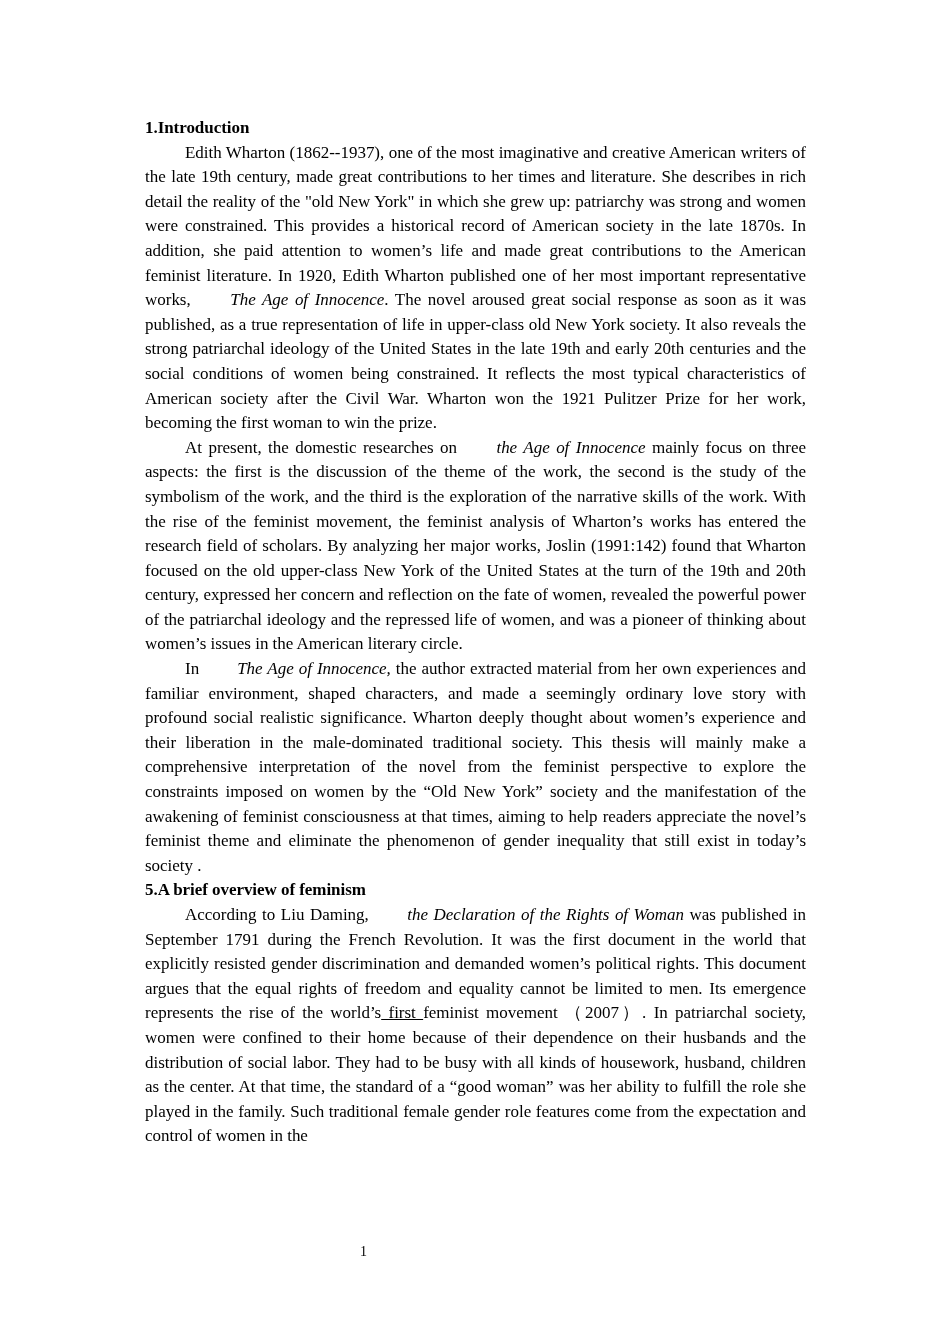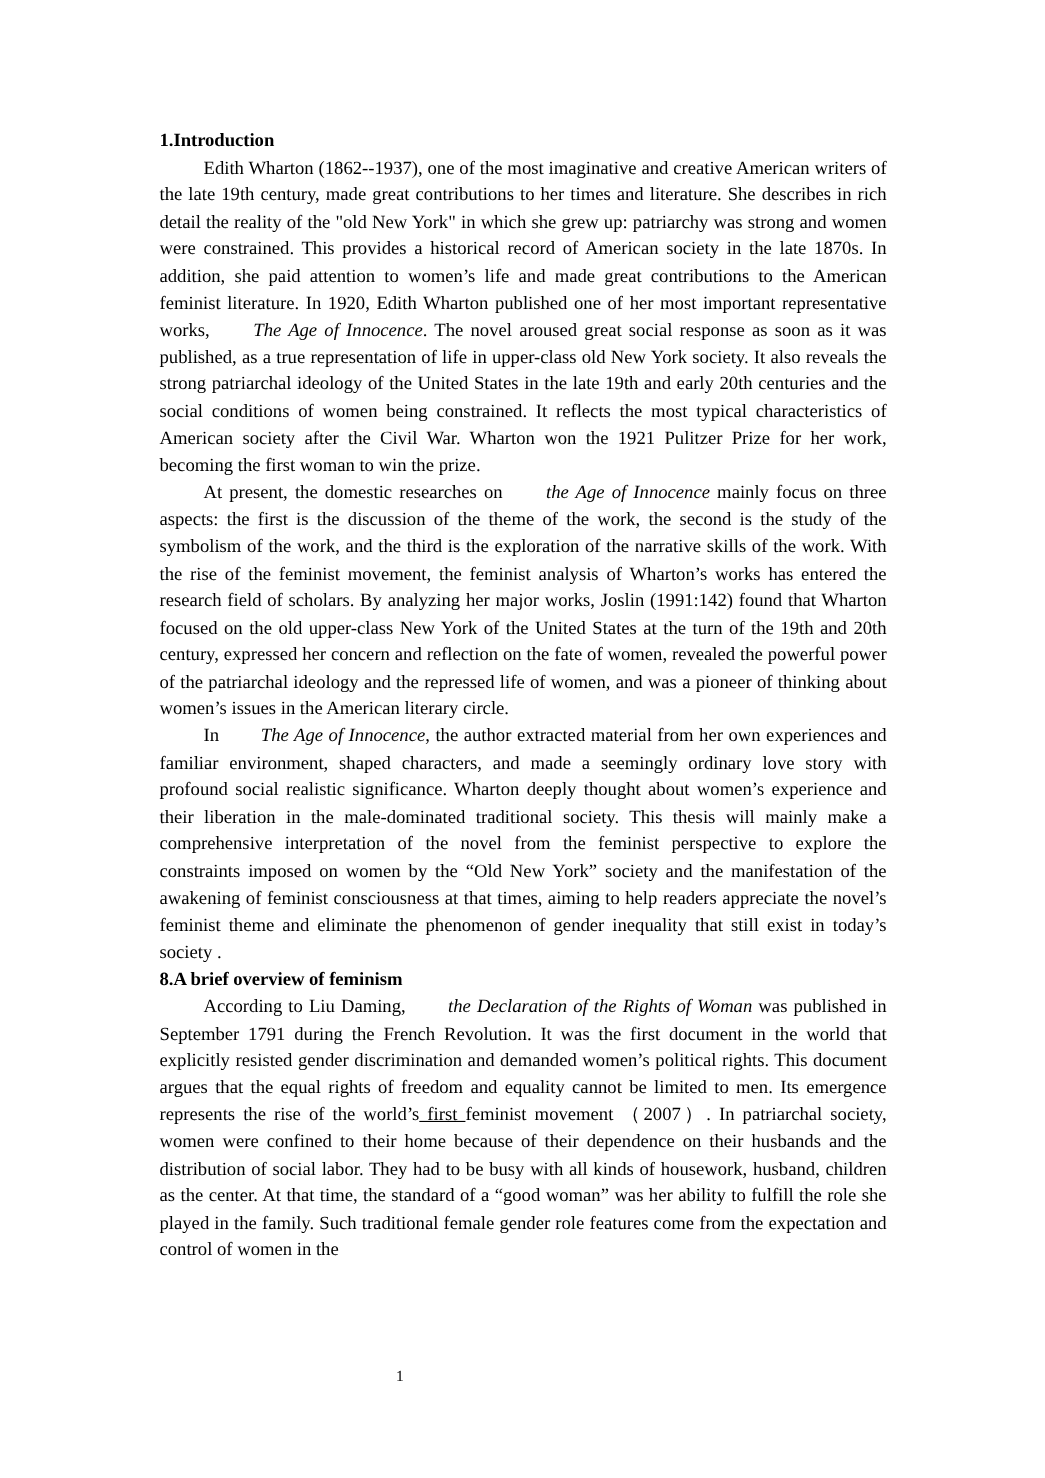--- a/index.html
+++ b/index.html
@@ -68,20 +68,20 @@
   <div class="content">
 
     <h2 class="heading">1.Introduction</h2>
 
     <p class="body-par">Edith Wharton (1862--1937), one of the most imaginative and creative American writers of the late 19th century, made great contributions to her times and literature. She describes in rich detail the reality of the "old New York" in which she grew up: patriarchy was strong and women were constrained. This provides a historical record of American society in the late 1870s. In addition, she paid attention to women’s life and made great contributions to the American feminist literature. In 1920, Edith Wharton published one of her most important representative works, <span class="it">The Age of Innocence</span>. The novel aroused great social response as soon as it was published, as a true representation of life in upper-class old New York society. It also reveals the strong patriarchal ideology of the United States in the late 19th and early 20th centuries and the social conditions of women being constrained. It reflects the most typical characteristics of American society after the Civil War. Wharton won the 1921 Pulitzer Prize for her work, becoming the first woman to win the prize.</p>
 
     <p class="body-par">At present, the domestic researches on <span class="it">the Age of Innocence</span> mainly focus on three aspects: the first is the discussion of the theme of the work, the second is the study of the symbolism of the work, and the third is the exploration of the narrative skills of the work. With the rise of the feminist movement, the feminist analysis of Wharton’s works has entered the research field of scholars. By analyzing her major works, Joslin (1991:142) found that Wharton focused on the old upper-class New York of the United States at the turn of the 19th and 20th century, expressed her concern and reflection on the fate of women, revealed the powerful power of the patriarchal ideology and the repressed life of women, and was a pioneer of thinking about women’s issues in the American literary circle.</p>
 
     <p class="body-par last-line-left">In <span class="it">The Age of Innocence,</span> the author extracted material from her own experiences and familiar environment, shaped characters, and made a seemingly ordinary love story with profound social realistic significance. Wharton deeply thought about women’s experience and their liberation in the male-dominated traditional society.  This thesis will mainly make a comprehensive interpretation of the novel from the feminist perspective to explore the constraints imposed on women by the “Old New York” society and the manifestation of the awakening of feminist consciousness at that times, aiming to help readers appreciate the novel’s feminist theme and eliminate the phenomenon of gender inequality that still exist in today’s society .</p>
 
-    <h2 class="heading">8.A brief overview of feminism</h2>
+    <h2 class="heading">5.A brief overview of feminism</h2>
 
     <p class="body-par">According to Liu Daming, <span class="it">the Declaration of the Rights of Woman</span> was published in September 1791 during the French Revolution. It was the first document in the world that explicitly resisted gender discrimination and demanded women’s political rights. This document argues that the equal rights of freedom and equality cannot be limited to men. Its emergence represents the rise of the world’s<span class="ul"> first </span>feminist movement （2007）. In patriarchal society, women were confined to their home because of their dependence on their husbands and the distribution of social labor. They had to be busy with all kinds of housework, husband, children as the center. At that time, the standard of a “good woman” was her ability to fulfill the role she played in the family. Such traditional female gender role features come from the expectation and control of women in the</p>
 
   </div>
 
   <div class="page-number">1</div>
 </div>
 
 </body></html>

